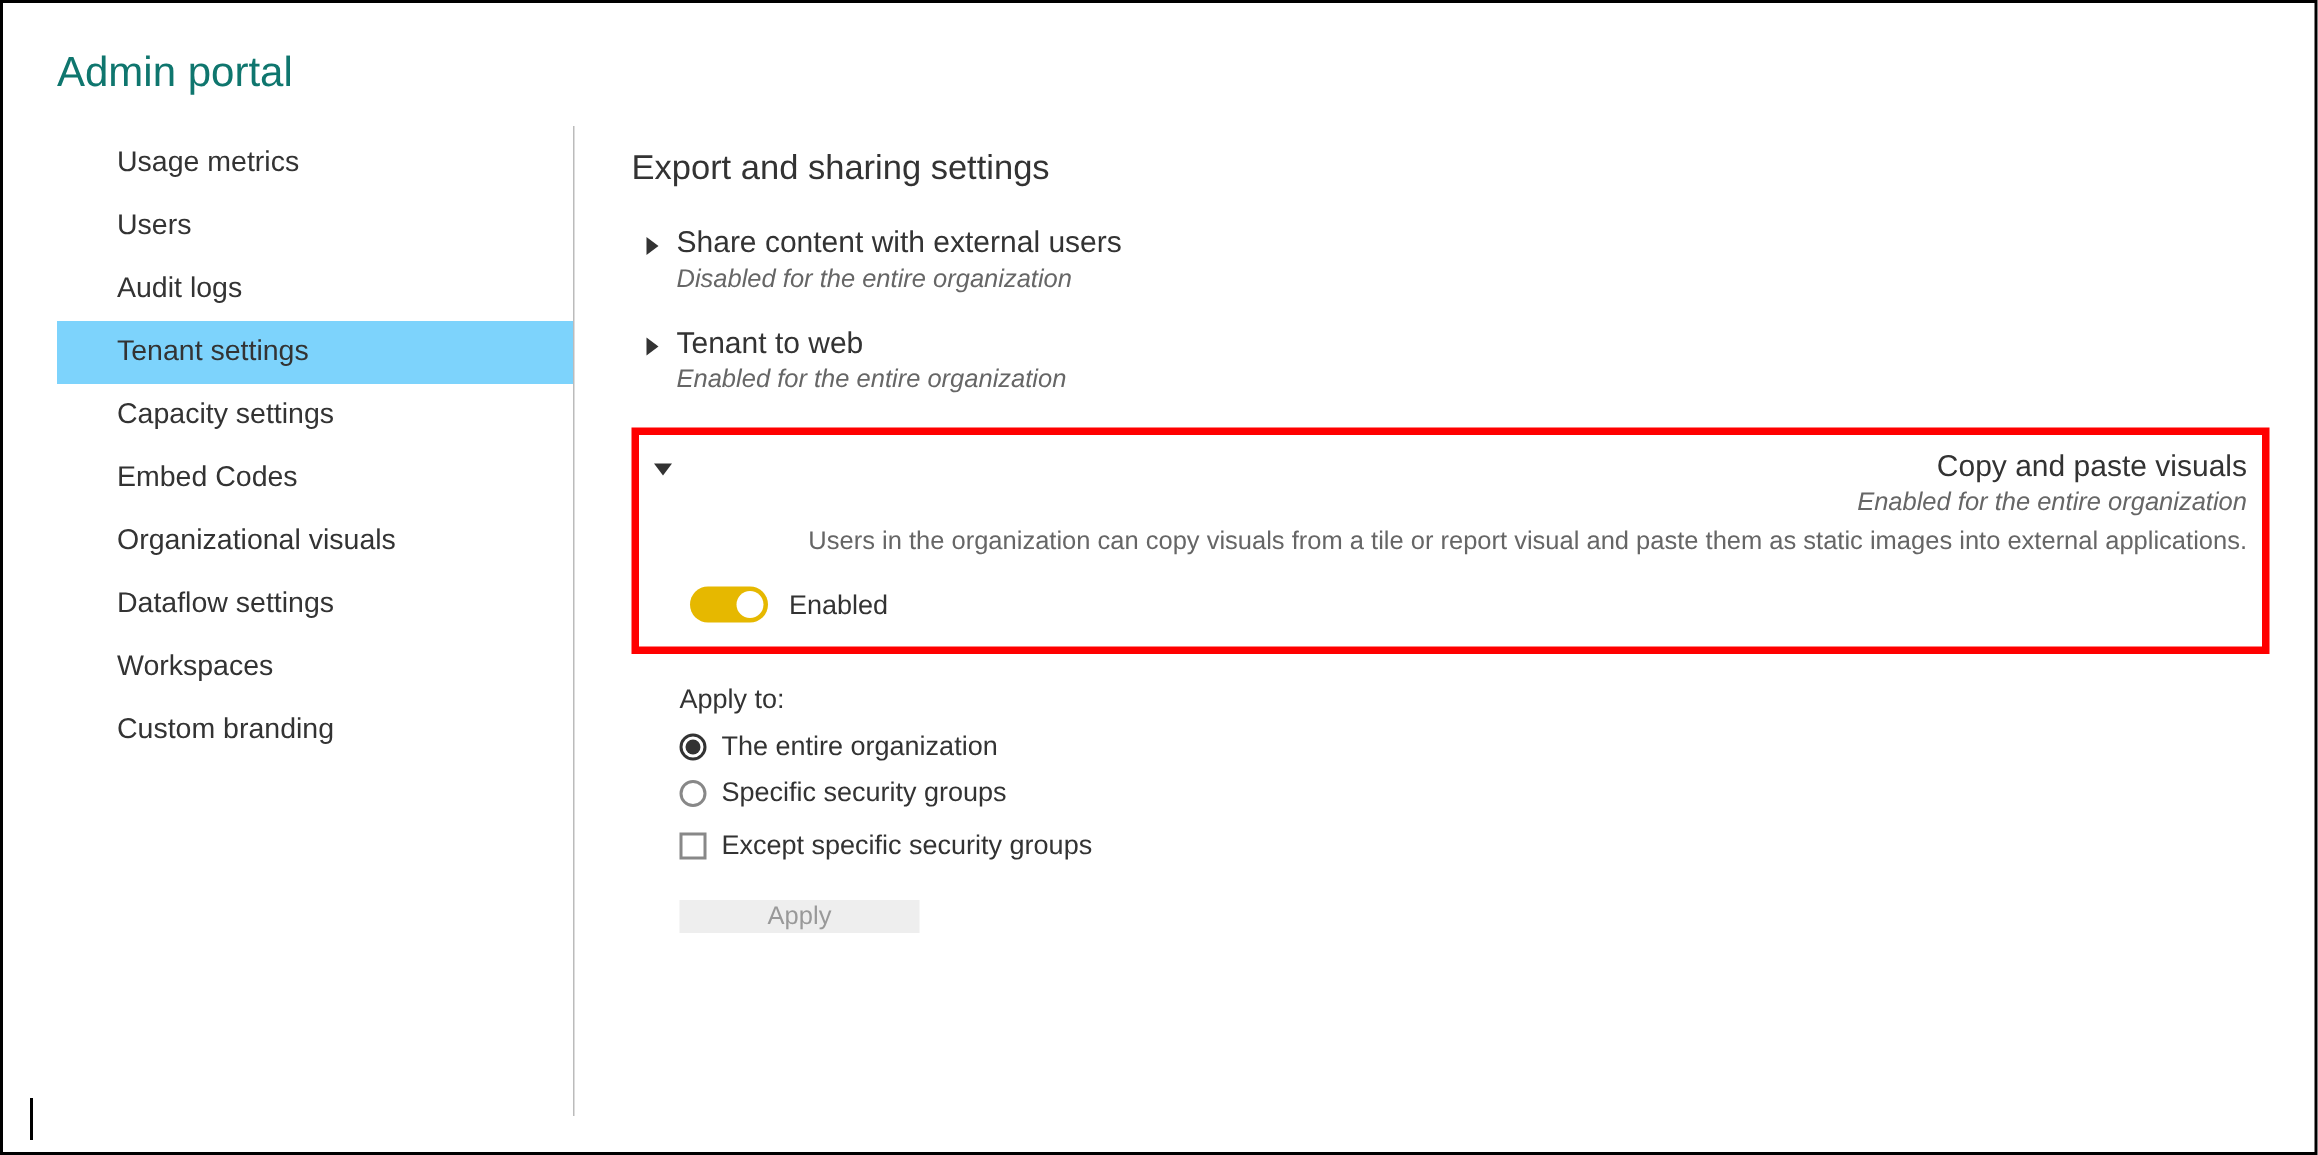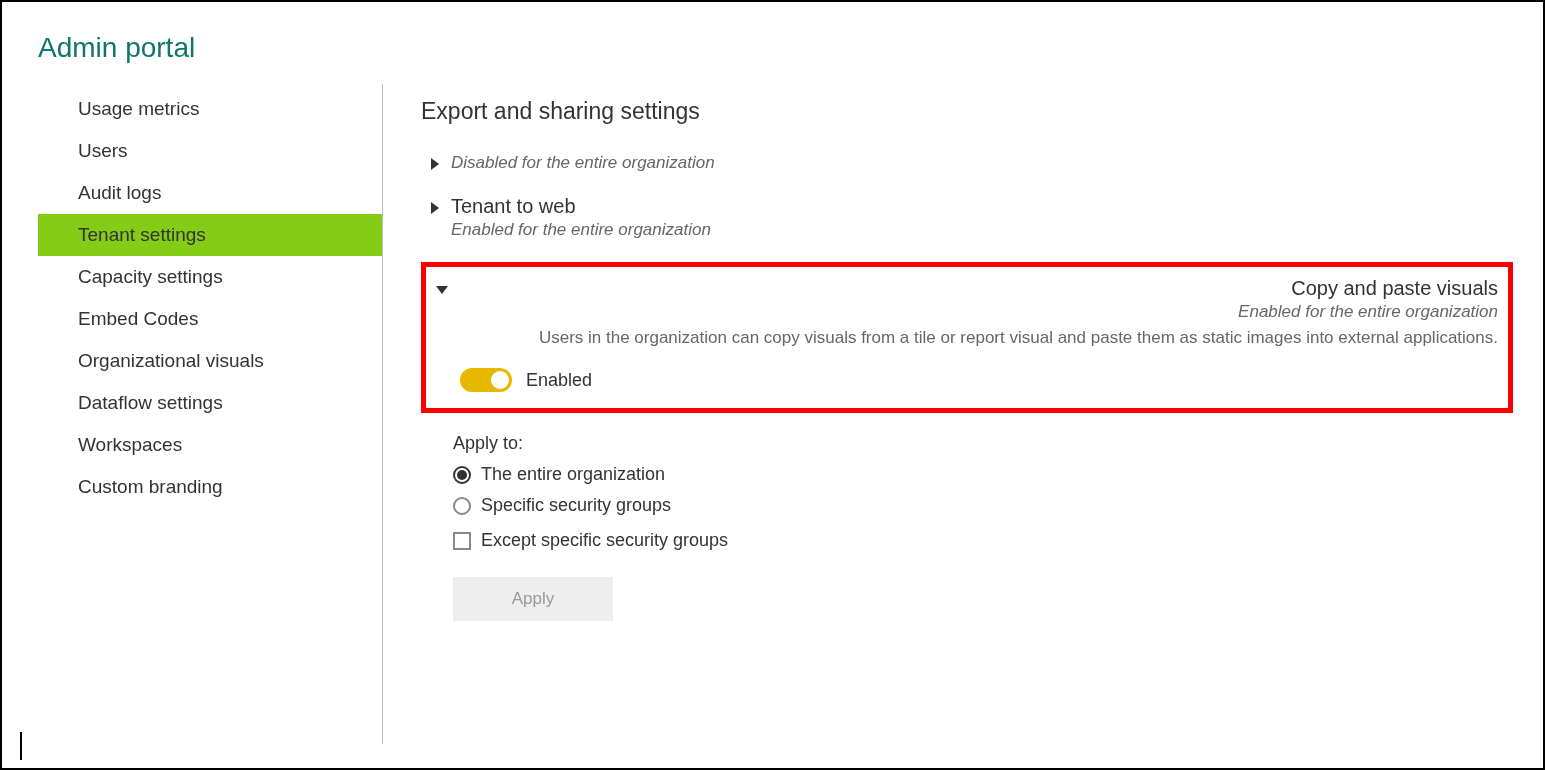--- a/index.html
+++ b/index.html
@@ -28,21 +28,21 @@
     padding-left: 36px;
     padding-top: 4px;
   }
   .sidebar-item {
     padding: 10px 0 10px 40px;
     font-size: 19px;
     color: #333;
     cursor: pointer;
   }
   .sidebar-item.selected {
-    background: #84cc16;
+    background: #7dd3fc;
   }
   .divider {
     border-left: 1px solid #bbb;
     height: 660px;
   }
   .main {
     flex: 1;
     padding: 14px 30px 0 38px;
   }
   .section-title {
@@ -168,21 +168,21 @@
     color: #333;
   }
   .button-row {
     display: flex;
     gap: 32px;
     margin-top: 26px;
     padding-left: 32px;
   }
   .btn {
     width: 160px;
-    height: 44px;
+    height: 22px;
     background: #eee;
     color: #999;
     font-size: 17px;
     display: flex;
     align-items: center;
     justify-content: center;
     cursor: default;
   }
   .cursor-caret {
     position: absolute;
@@ -214,20 +214,21 @@
 
   <div class="divider"></div>
 
   <div class="main">
     <div class="section-title">Export and sharing settings</div>
 
     <div class="setting">
       <div class="setting-header">
         <div class="caret"></div>
         <div>
+          <div class="setting-title">Share content with external users</div>
           <div class="setting-status">Disabled for the entire organization</div>
         </div>
       </div>
     </div>
 
     <div class="setting">
       <div class="setting-header">
         <div class="caret"></div>
         <div>
           <div class="setting-title">Tenant to web</div>

